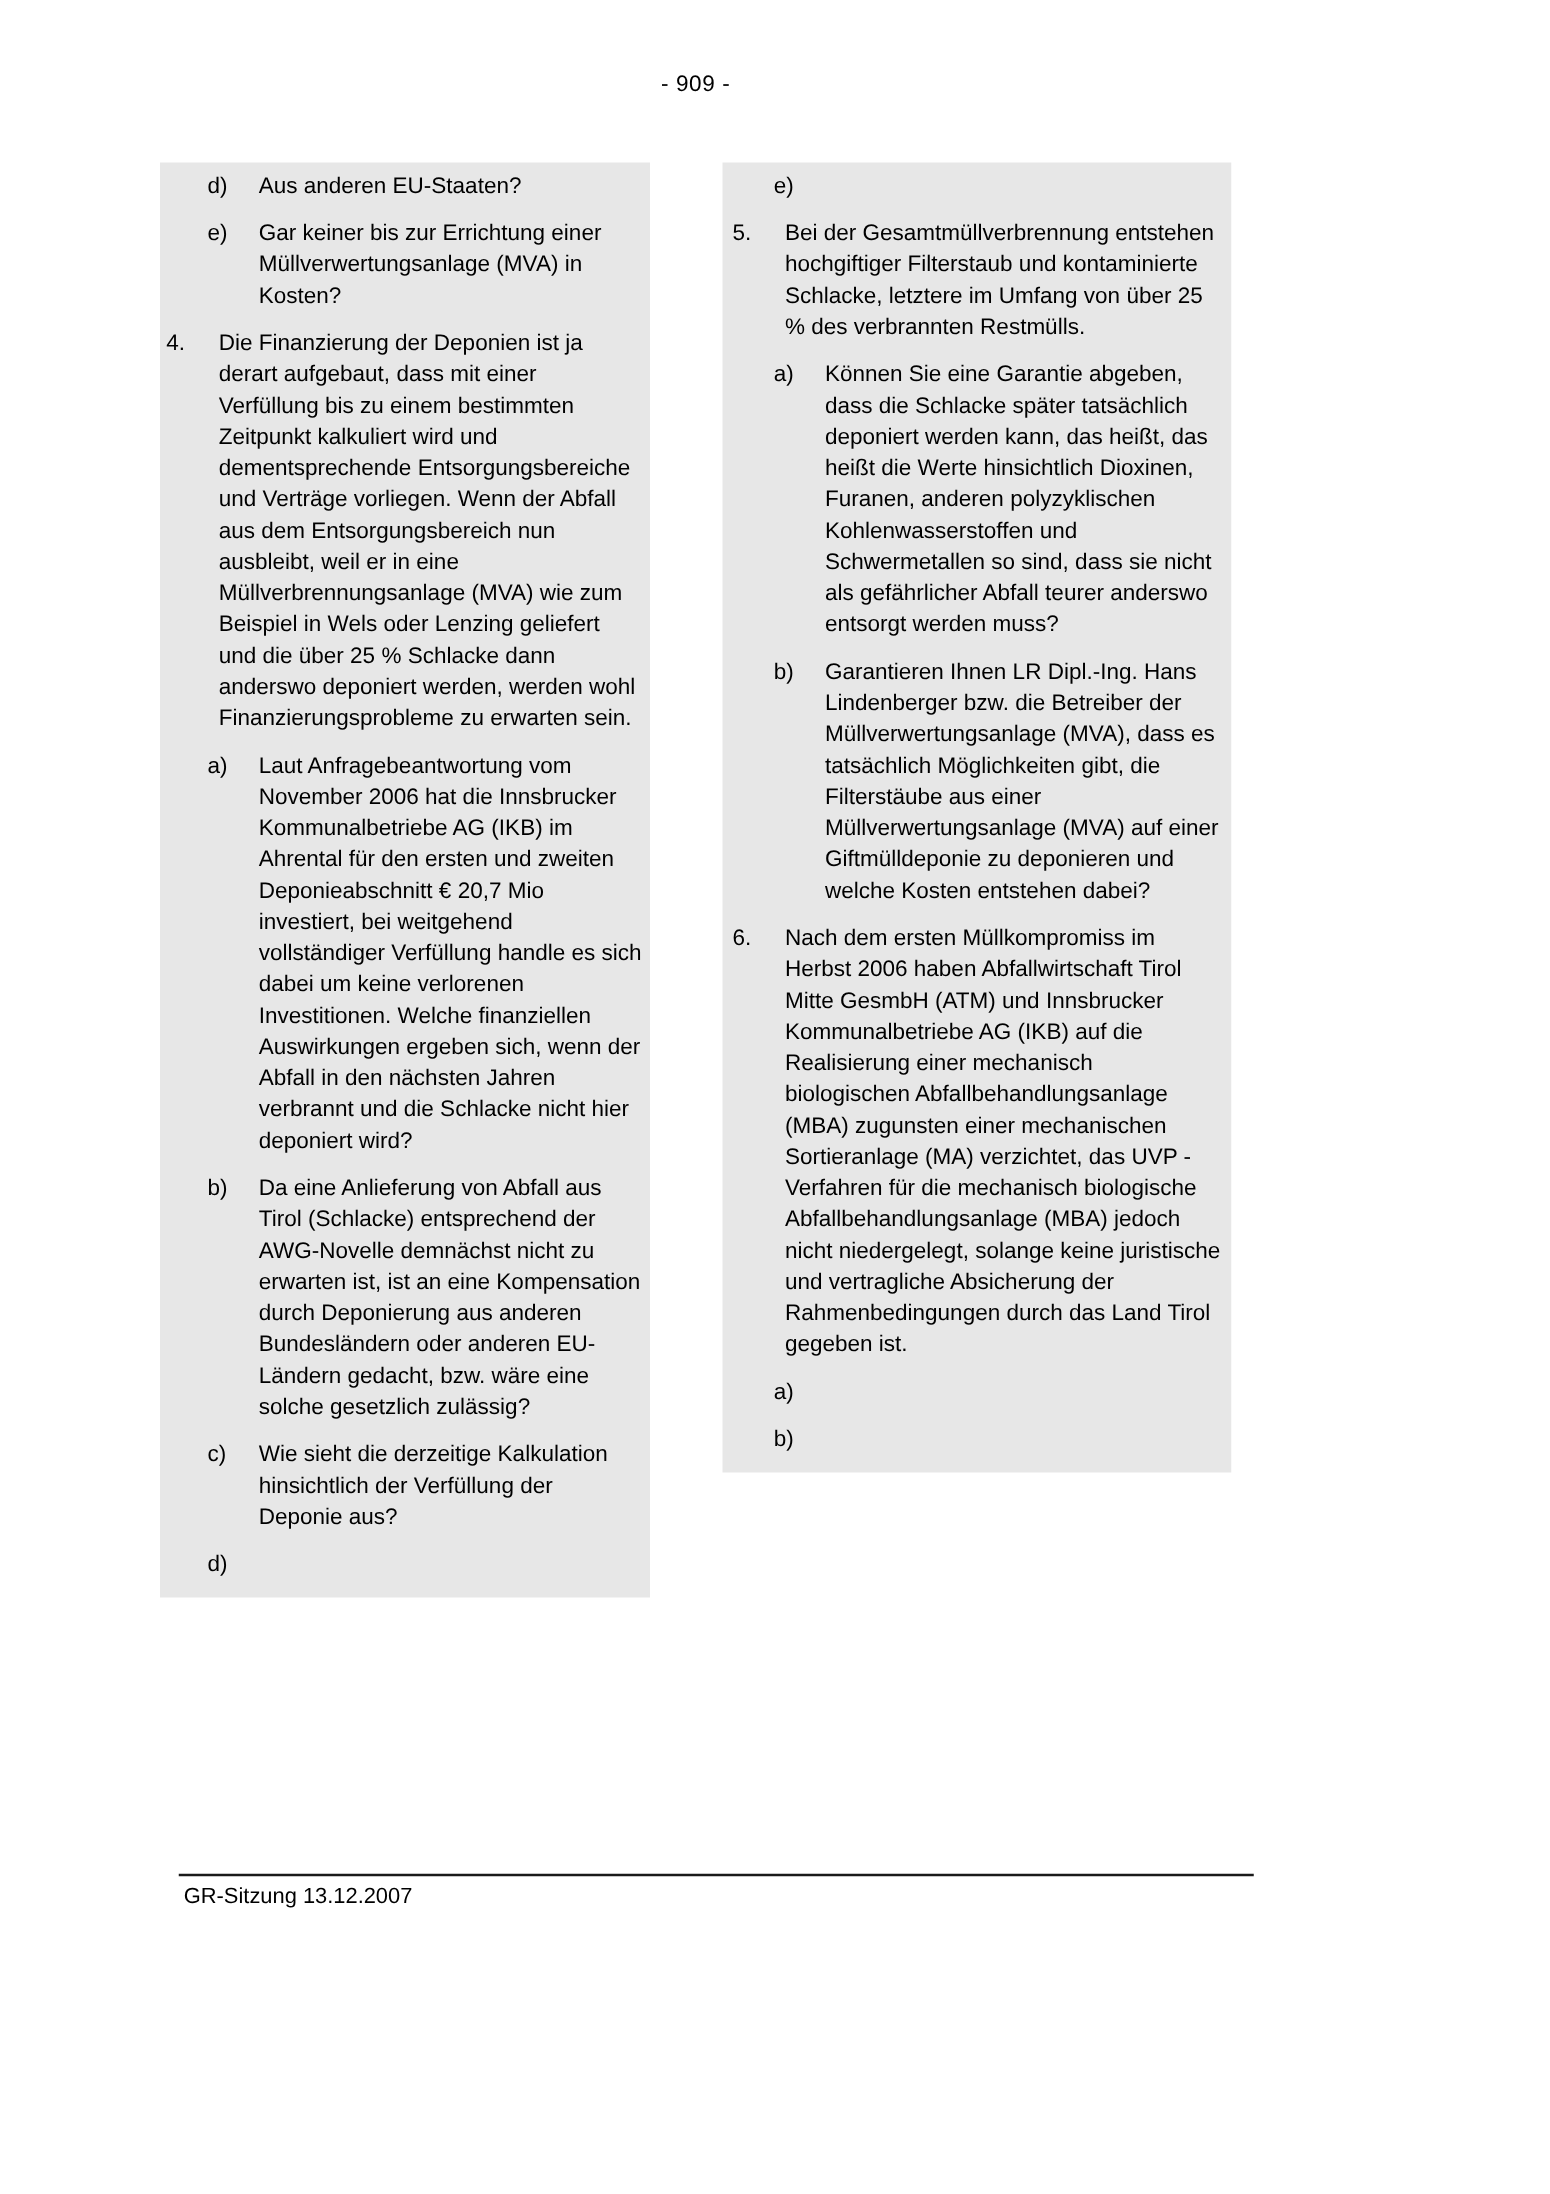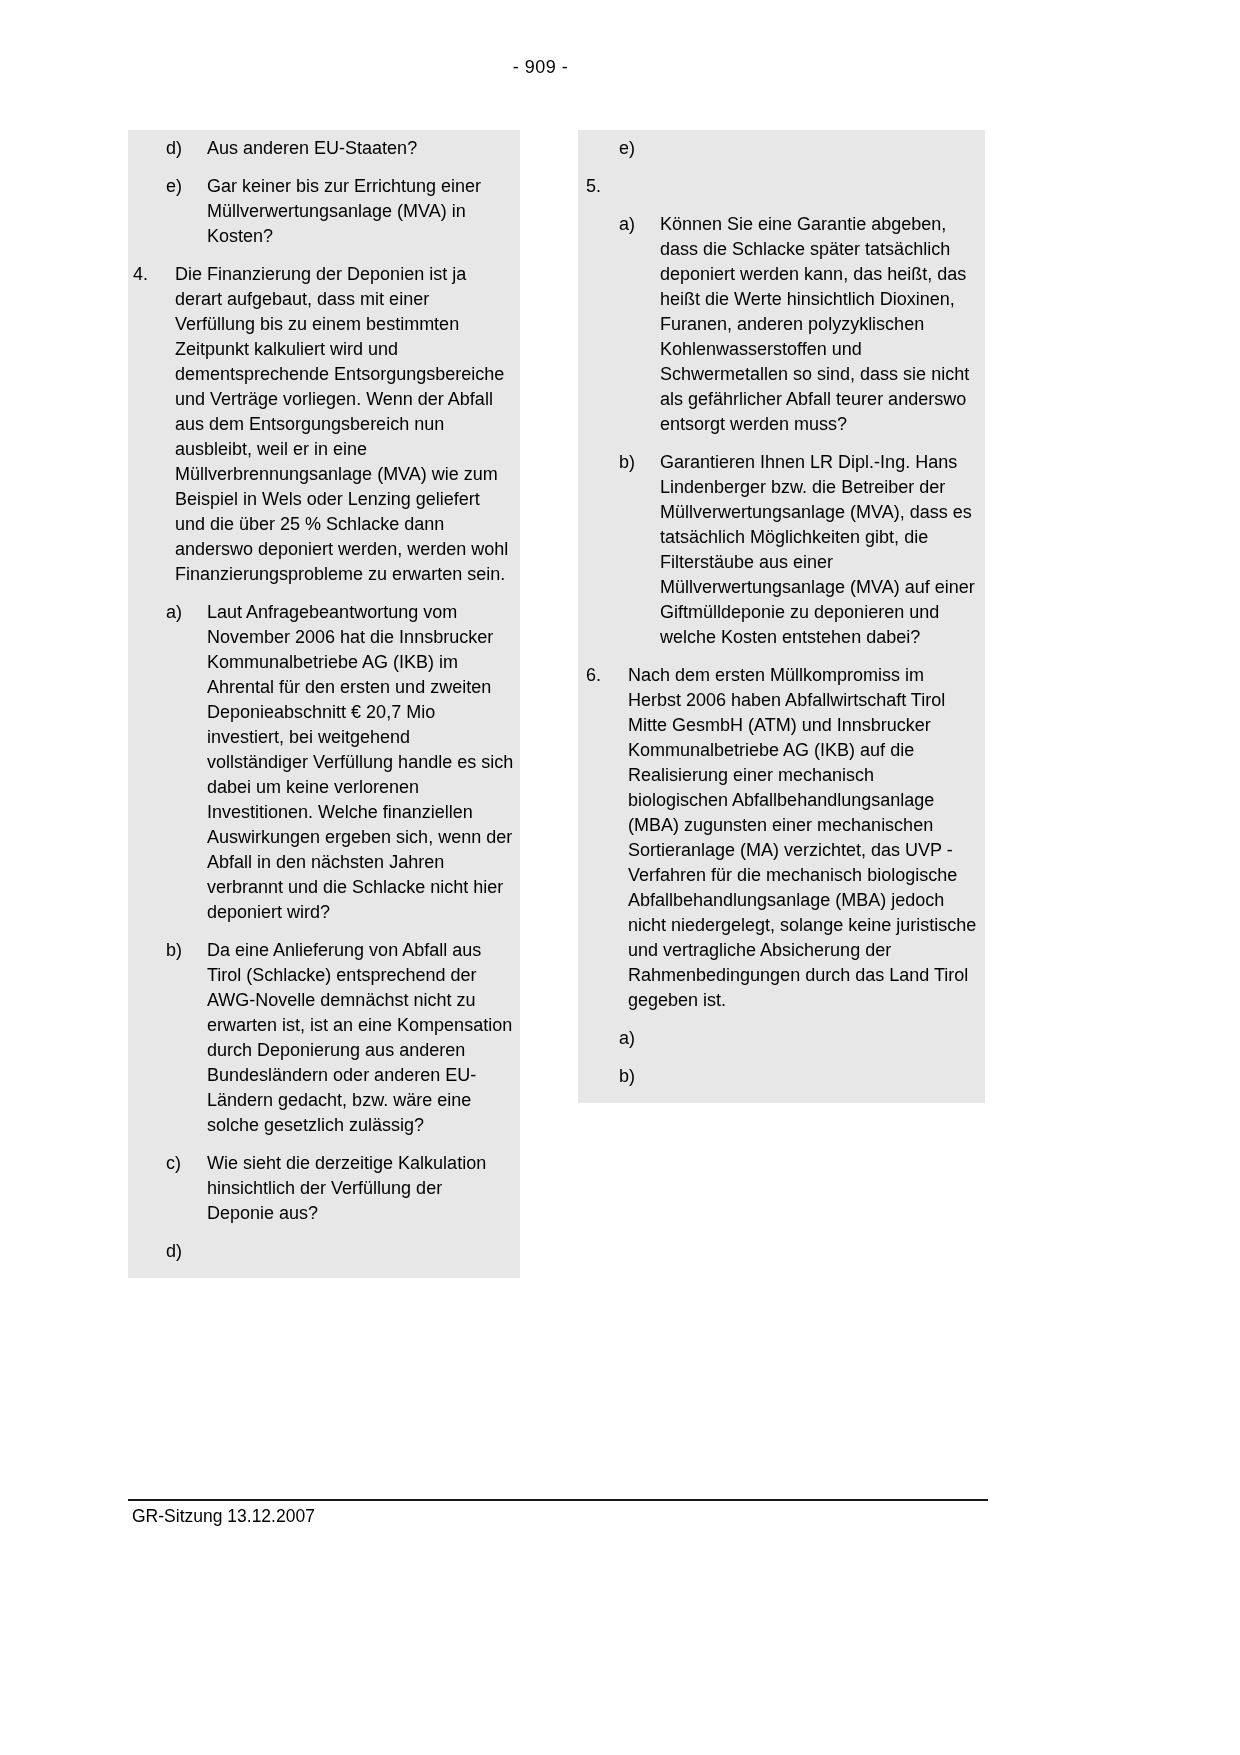--- a/index.html
+++ b/index.html
@@ -9,21 +9,21 @@
     height: 1755px;
     position: relative;
     overflow: hidden;
     font-family: "Liberation Sans", "DejaVu Sans", sans-serif;
     color: #000000;
   }
   .page { position: absolute; inset: 0; }
   .page-number {
     position: absolute;
     top: 57px;
-    left: 112px;
+    left: 128px;
     width: 857px;
     text-align: center;
     font-size: 18px;
     letter-spacing: 0.5px;
   }
   .columns {
     position: absolute;
     top: 130px;
     left: 128px;
     width: 857px;
@@ -40,21 +40,21 @@
   .column.left  { width: 392px; padding: 6px 6px 14px 5px; margin-right: 58px; }
   .column.right { width: 407px; padding: 6px 8px 14px 8px; }
   .item { display: flex; margin-top: 13px; }
   .item:first-child { margin-top: 0; }
   .item .item-label { flex: 0 0 42px; }
   .item.sub { margin-left: 33px; }
   .item.sub .item-label { flex: 0 0 41px; }
   .item .item-text { flex: 1 1 auto; min-width: 0; }
   .footer {
     position: absolute;
-    left: 128px;
+    left: 143px;
     top: 1499px;
     width: 860px;
     border-top: 2px solid #1a1a1a;
   }
   .footer-text {
     font-size: 17.5px;
     padding: 5px 0 0 4px;
   }
 </style>
 </head>
@@ -93,20 +93,21 @@
         <div class="item sub">
     <span class="item-label">d)</span>
   </div>
       </div>
     <div class="column right">
         <div class="item sub">
     <span class="item-label">e)</span>
   </div>
         <div class="item top">
     <span class="item-label">5.</span>
+    <span class="item-text">Bei der Gesamtmüllverbrennung entstehen hochgiftiger Filterstaub und kontaminierte Schlacke, letztere im Umfang von über 25 % des verbrannten Restmülls.</span>
   </div>
         <div class="item sub">
     <span class="item-label">a)</span>
     <span class="item-text">Können Sie eine Garantie abgeben, dass die Schlacke später tatsächlich deponiert werden kann, das heißt, das heißt die Werte hinsichtlich Dioxinen, Furanen, anderen polyzyklischen Kohlenwasserstoffen und Schwermetallen so sind, dass sie nicht als gefährlicher Abfall teurer anderswo entsorgt werden muss?</span>
   </div>
         <div class="item sub">
     <span class="item-label">b)</span>
     <span class="item-text">Garantieren Ihnen LR Dipl.-Ing. Hans Lindenberger bzw. die Betreiber der Müllverwertungsanlage (MVA), dass es tatsächlich Möglichkeiten gibt, die Filterstäube aus einer Müllverwertungsanlage (MVA) auf einer Giftmülldeponie zu deponieren und welche Kosten entstehen dabei?</span>
   </div>
         <div class="item top">

